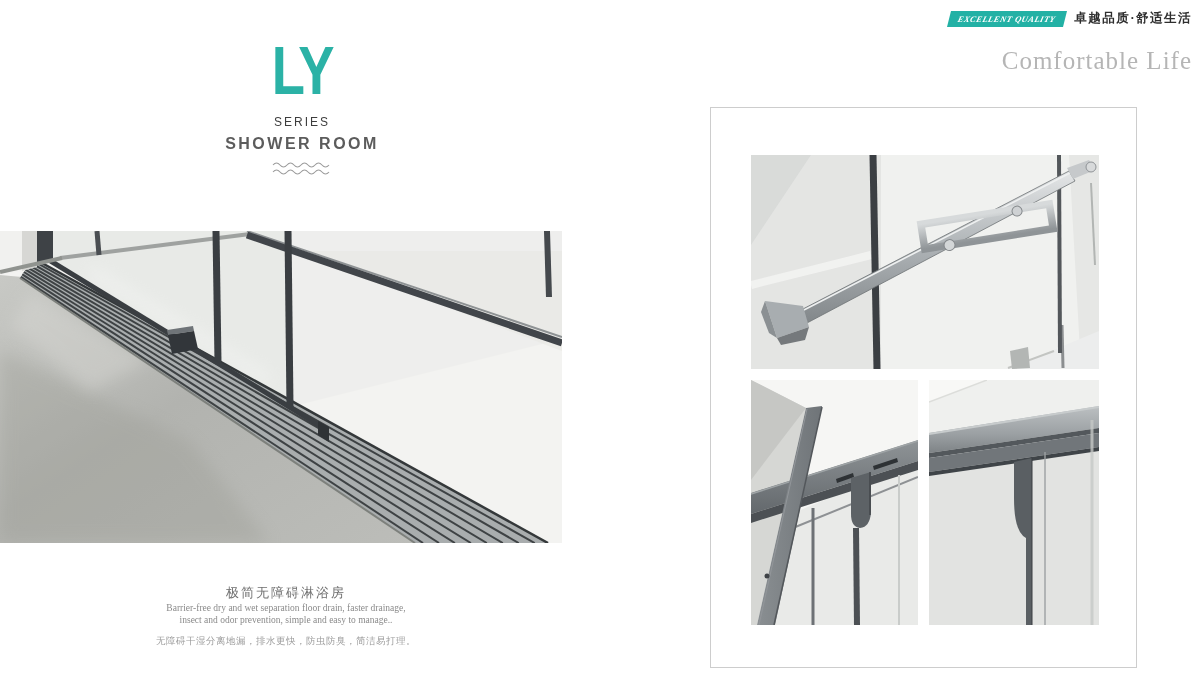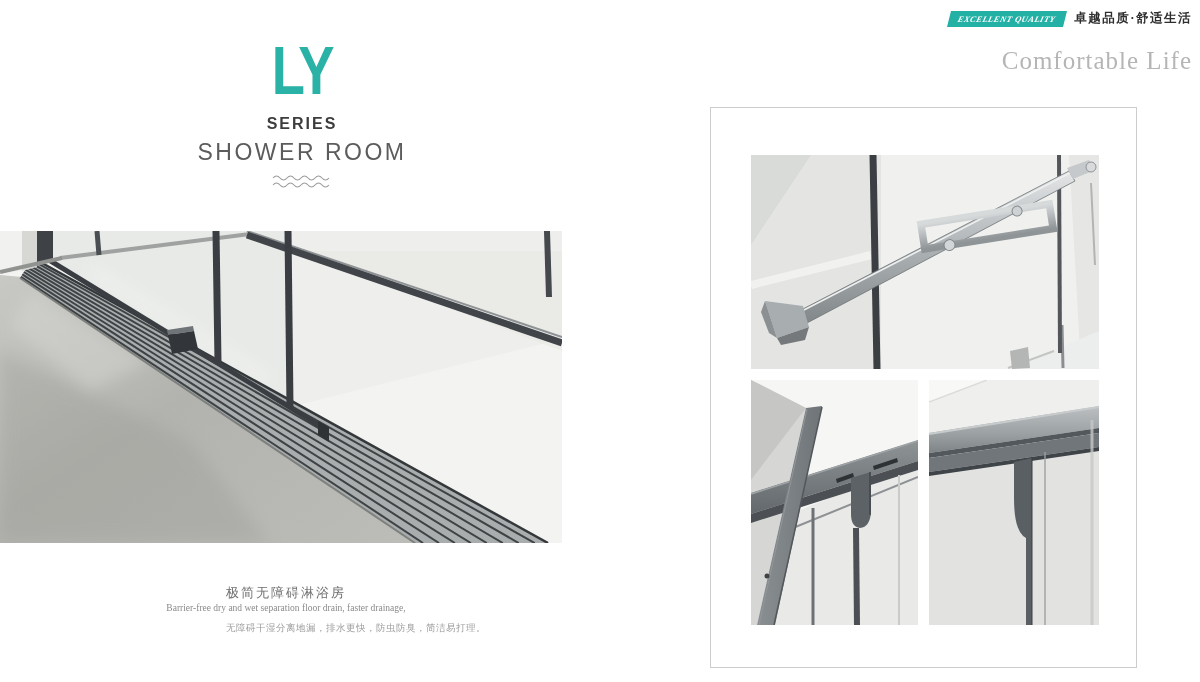--- a/index.html
+++ b/index.html
@@ -23,32 +23,32 @@
   .slogan-en{
     font-family:"Liberation Serif","DejaVu Serif",serif;
     font-size:25px;letter-spacing:1px;color:#b5b5b5;margin-top:20px;
   }
   
   .series-block{position:absolute;left:102px;top:36px;width:400px;text-align:center;}
   .series-code{
     display:inline-block;color:#2bb2a6;font-size:68px;font-weight:800;line-height:1;
     transform:scaleX(.8);transform-origin:center;letter-spacing:-2px;
   }
-  .series-label{font-size:16px;font-weight:bold;color:#3d3d3d;letter-spacing:2px;margin-top:11px;}
-  .series-category{font-size:23px;font-weight:normal;color:#5c5c5c;letter-spacing:2.5px;margin-top:6px;}
+  .series-label{font-size:12px;font-weight:normal;color:#3d3d3d;letter-spacing:2px;margin-top:11px;}
+  .series-category{font-size:16px;font-weight:bold;color:#5c5c5c;letter-spacing:2.5px;margin-top:6px;}
   .waves{margin-top:8px;}
   
   .main-photo{position:absolute;left:0;top:231px;width:562px;height:312px;}
   .main-photo svg,.photo svg{display:block;width:100%;height:100%;}
   
   .caption{position:absolute;left:86px;top:584px;width:400px;text-align:center;
     font-family:"Liberation Serif","DejaVu Serif",serif;}
   .caption-title{font-size:13px;color:#6f6f6f;letter-spacing:2px;}
   .caption-en{font-size:9.5px;line-height:1.3;color:#8a8a8a;}
-  .caption-zh{margin-top:8px;font-size:9.5px;letter-spacing:.5px;color:#9a9a9a;text-align:right;}
+  .caption-zh{margin-top:8px;font-size:9.5px;letter-spacing:.5px;color:#9a9a9a;}
   
   .detail-panel{
     position:absolute;left:710px;top:107px;width:427px;height:561px;
     border:1px solid #cdcdcd;background:#ffffff;box-sizing:border-box;
   }
   .photo{position:absolute;overflow:hidden;}
   .photo-top{left:40px;top:47px;width:348px;height:214px;}
   .photo-bl{left:40px;top:272px;width:167px;height:245px;}
   .photo-br{left:218px;top:272px;width:170px;height:245px;}
 </style>
@@ -132,20 +132,21 @@
 
       <polygon points="168,104 194,100 193,95 167,99" fill="#6f7478"></polygon>
       <polygon points="168,104 194,100 198,118 172,123" fill="#32363a"></polygon>
     </svg>
   </div>
 
   <div class="caption">
     <div class="caption-title">极简无障碍淋浴房</div>
     <div class="caption-en">
       <div>Barrier-free dry and wet separation floor drain, faster drainage,</div>
+      <div>insect and odor prevention, simple and easy to manage..</div>
     </div>
     <div class="caption-zh">无障碍干湿分离地漏，排水更快，防虫防臭，简洁易打理。</div>
   </div>
 
   <div class="detail-panel">
 
     <div class="photo photo-top">
       <svg viewBox="0 0 348 214" preserveAspectRatio="none">
         <defs>
           <linearGradient id="mBar" x1="0" y1="0" x2="0" y2="1">

